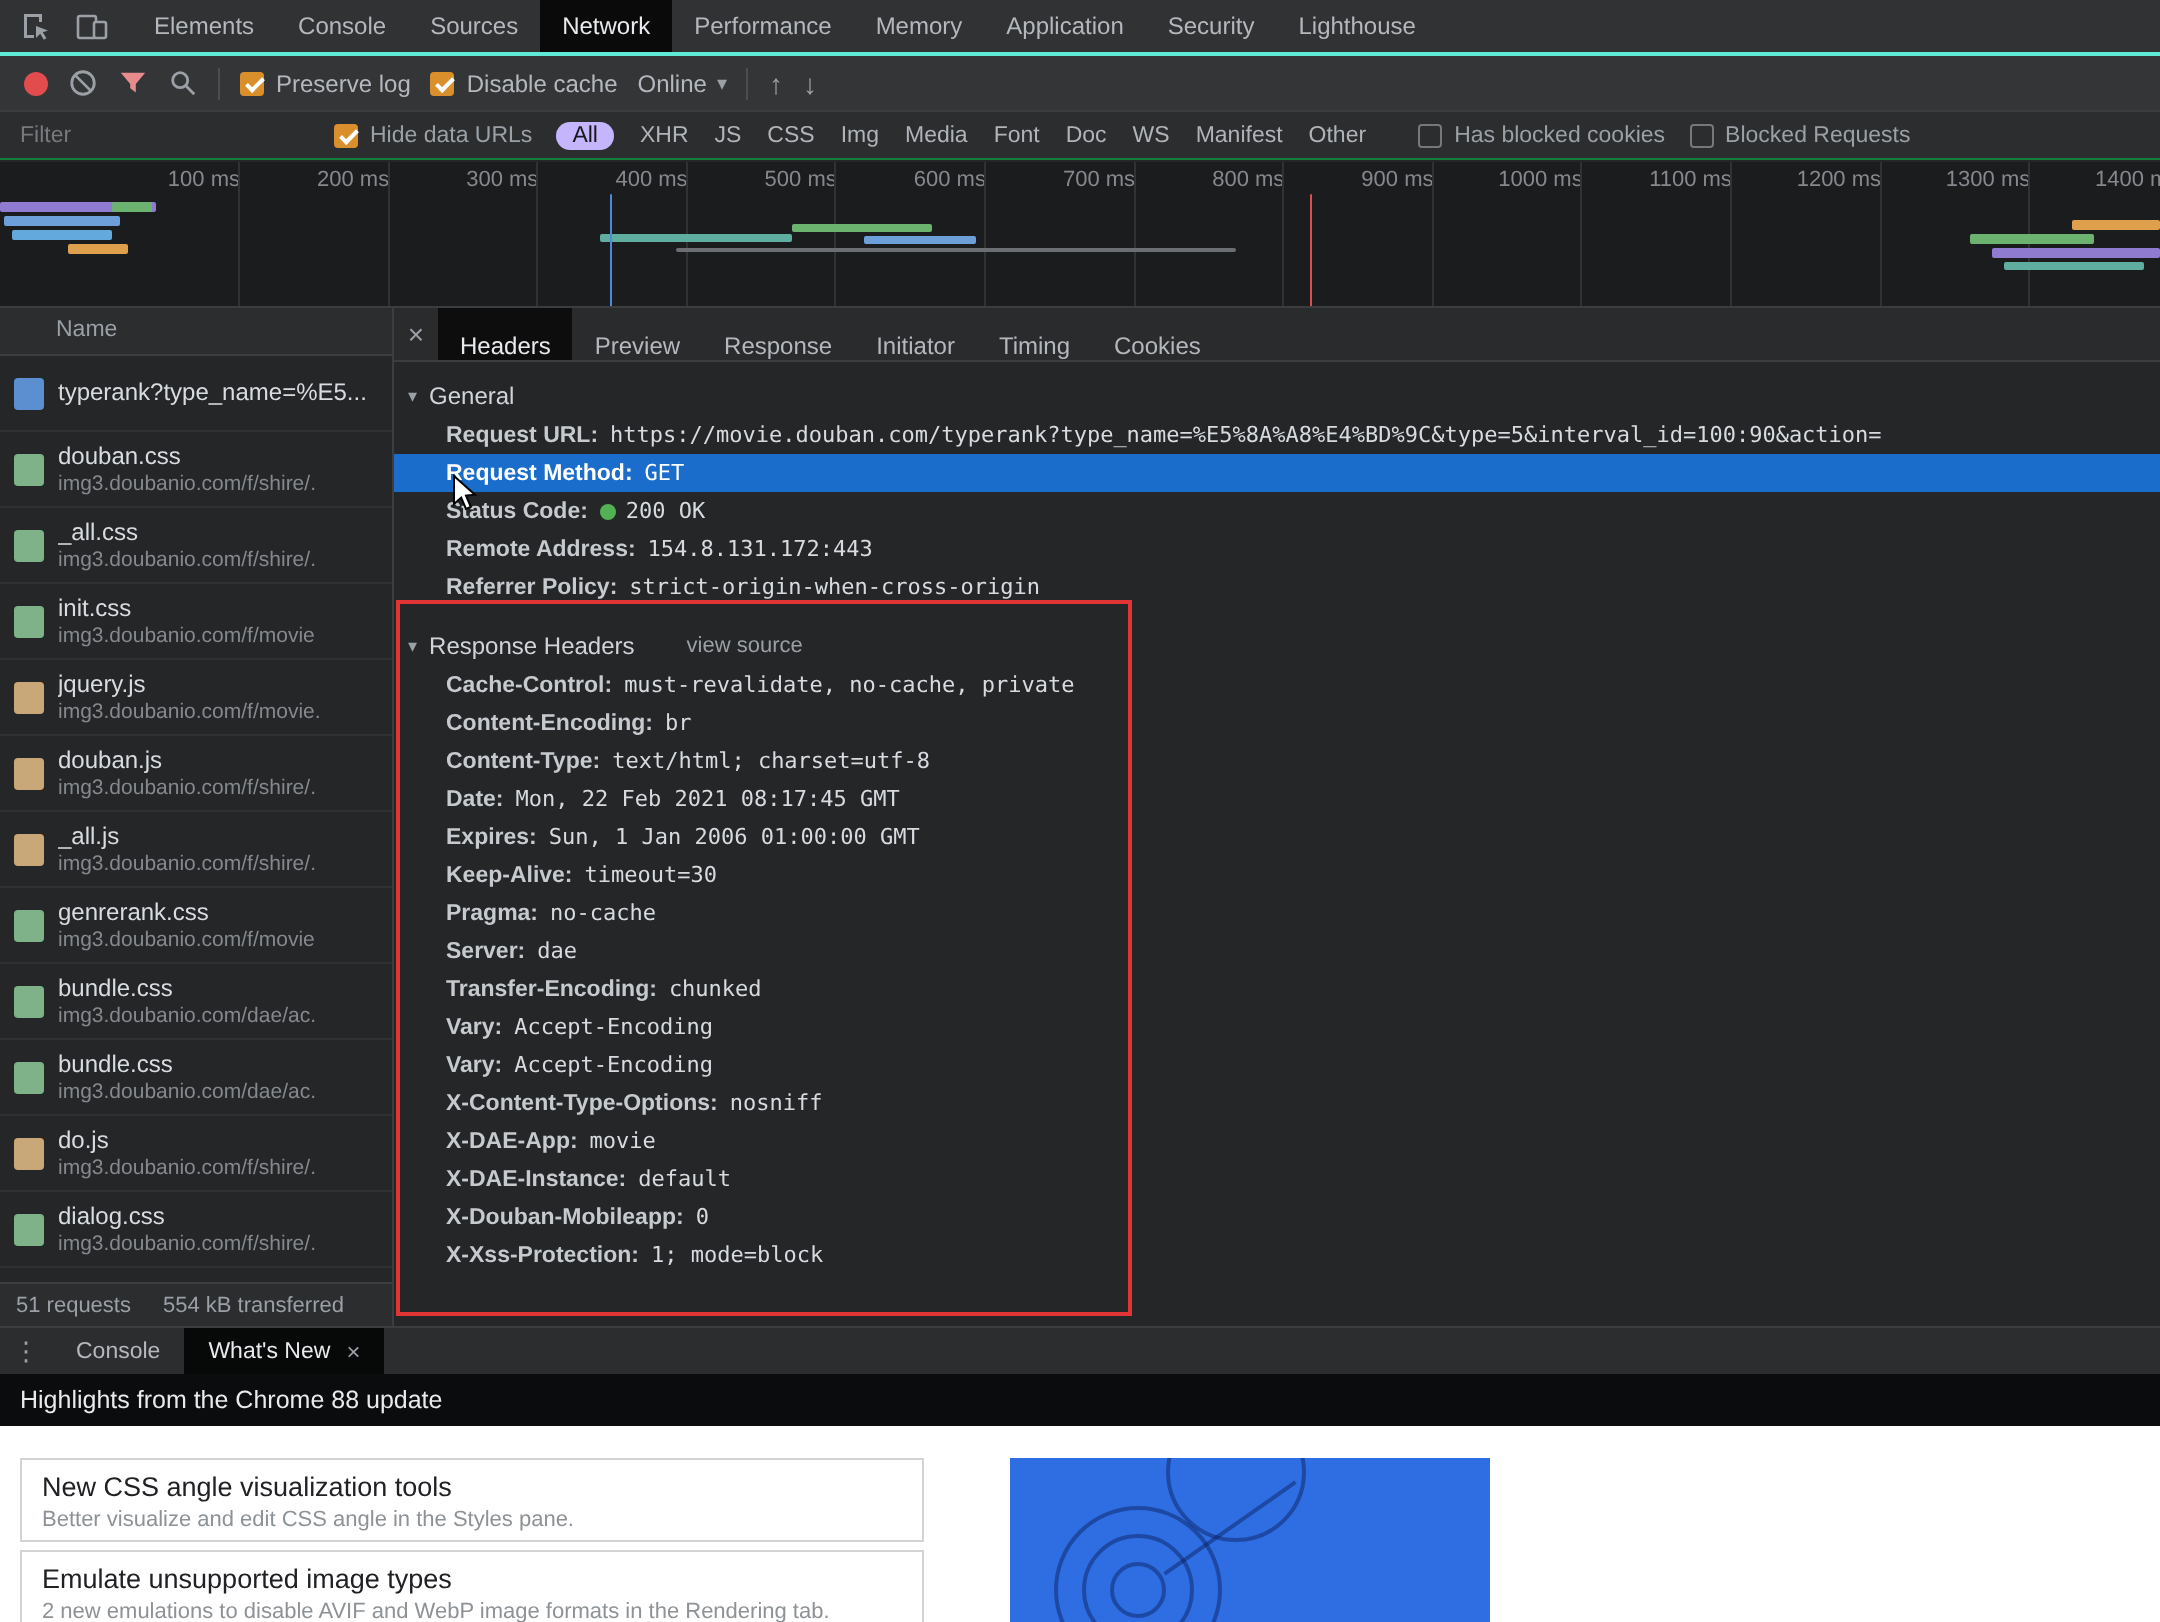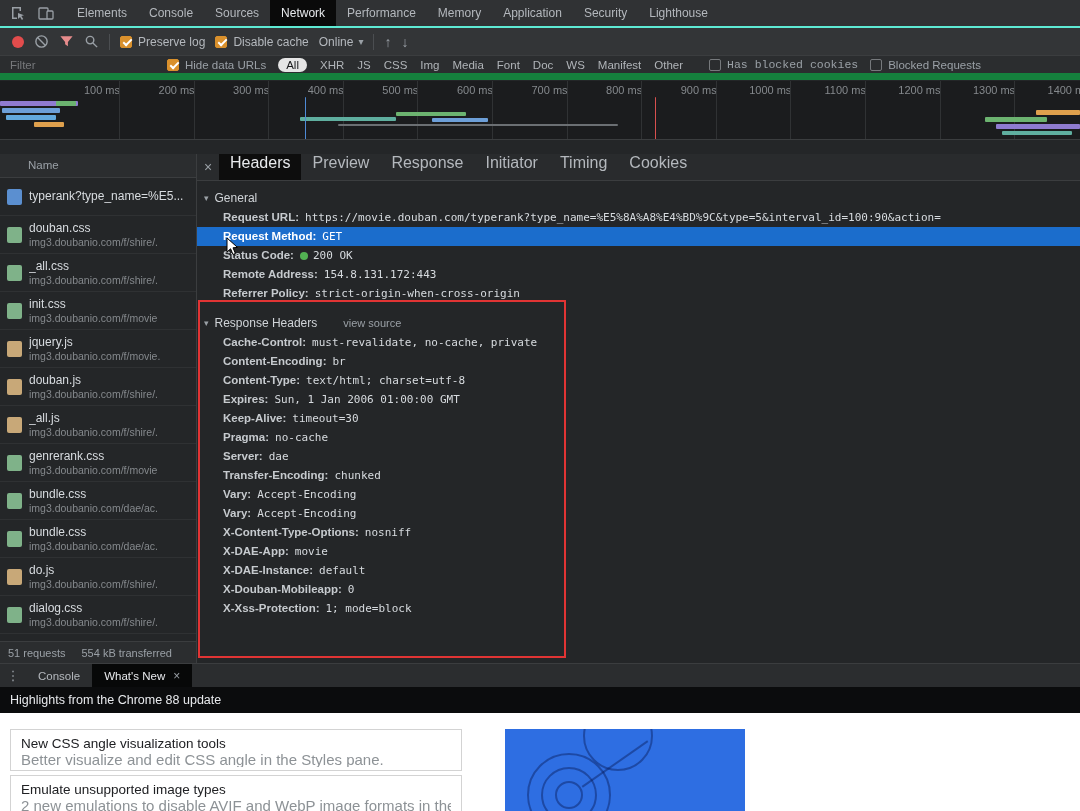--- a/index.html
+++ b/index.html
@@ -21,30 +21,30 @@
   .tb-icon svg { width:15px; height:15px; display:block; }
   .cb-group { display:flex; align-items:center; gap:6px; }
   .cb { width:12px; height:12px; border:1px solid #76797c; border-radius:2px; flex:none; }
   .cb.checked { background:#d9902c; border-color:#d9902c; }
   .cb.checked::after { content:""; display:block; width:3px; height:7px; border:solid #fff; border-width:0 2px 2px 0; transform:rotate(45deg); margin:0 0 0 4px; }
   .throttle { display:flex; align-items:center; gap:5px; }
   .caret { font-size:10px; color:#9aa0a6; }
   .io-arrow { font-size:14px; color:#9aa0a6; line-height:1; }
 
   
-  .filterbar { position:absolute; top:56px; left:0; right:0; height:24px; background:#2b2d2f; border-bottom:7px solid #15803d; display:flex; align-items:center; gap:12px; padding-left:10px; font-size:11.5px; color:#9aa0a6; }
+  .filterbar { position:absolute; top:56px; left:0; right:0; height:24px; background:#2b2d2f; border-bottom:1px solid #15803d; display:flex; align-items:center; gap:12px; padding-left:10px; font-size:11.5px; color:#9aa0a6; }
   .filter-input { width:145px; background:transparent; border:none; outline:none; color:#cfd3d7; font-size:11.5px; font-family:"Liberation Sans",sans-serif; }
   .filter-input::placeholder { color:#77797c; }
   .pills { display:flex; align-items:center; gap:13px; }
   .pill { font-size:11.5px; color:#b0b4b8; cursor:default; }
-  .pill.active { background:#e5e5e5; color:#17181a; border-radius:9px; padding:1px 8px; }
-  .fb-right { margin-left:14px;font-family:Liberation Mono, monospace; }
+  .pill.active { background:#c4b5fd; color:#17181a; border-radius:9px; padding:1px 8px; }
+  .fb-right { margin-left:14px; }
 
   
-  .overview { position:absolute; top:81px; left:0; right:0; height:59px; background:#1b1c1e; border-bottom:1px solid #3b3d3f; overflow:hidden; }
+  .overview { position:absolute; top:81px; left:0; right:0; height:73px; background:#1b1c1e; border-bottom:1px solid #3b3d3f; overflow:hidden; }
   .time-row { display:flex; height:18px; align-items:center; }
   .tcell { width:74.6px; flex:none; text-align:right; font-size:11px; color:#85898d; white-space:nowrap; }
   .tcell:first-child { width:120px; }
   .grid-row { position:absolute; top:0; left:0; right:0; bottom:0; display:flex; pointer-events:none; }
   .gcell { width:74.6px; flex:none; border-right:1px solid #303234; height:100%; }
   .gcell:first-child { width:120px; }
   .bars-layer { position:absolute; top:0; left:0; right:0; bottom:0; }
   .wbar { position:absolute; border-radius:1px; }
 
   
@@ -59,21 +59,21 @@
   .t-css .ficon { background:#7fb289; }
   .t-js  .ficon { background:#c8a878; }
   .req-texts { overflow:hidden; white-space:nowrap; }
   .req-name { font-size:12px; color:#d8dce0; line-height:15px; }
   .req-domain { font-size:10.5px; color:#85898d; line-height:13px; }
   .req-footer { margin-top:auto; height:22px; border-top:1px solid #3b3d3f; background:#2b2d2f; display:flex; align-items:center; gap:16px; padding-left:8px; font-size:11px; color:#9aa0a6; white-space:nowrap; }
 
   .details-panel { flex:1; position:relative; background:#242628; overflow:hidden; }
   .details-tabs { height:27px; display:flex; align-items:stretch; border-bottom:1px solid #3b3d3f; background:#292b2d; }
   .dclose { width:22px; display:flex; align-items:center; justify-content:center; color:#9aa0a6; font-size:14px; cursor:default; }
-  .dtab { display:flex; align-items:flex-start; padding:0 11px; font-size:16px; color:#b4b8bd; cursor:default; }
+  .dtab { display:flex; align-items:flex-end; padding:0 11px; font-size:12px; color:#b4b8bd; cursor:default; }
   .dtab.active { background:#0d0d0d; color:#e8eaed; }
   .details-body { position:absolute; top:28px; left:0; right:0; bottom:0; font-size:12px; overflow:hidden; }
   .section-header { display:flex; align-items:center; height:20px; margin-top:6px; padding-left:7px; color:#d0d4d8; font-size:12px; white-space:nowrap; }
   .expander { font-size:9px; color:#9aa0a6; margin-right:6px; }
   .view-source { margin-left:26px; font-size:11px; color:#9aa0a6; }
   .hrow { height:19px; line-height:19px; padding-left:26px; white-space:nowrap; }
   .hname { font-weight:bold; font-size:11.5px; color:#c6cace; margin-right:6px; }
   .hvalue { font-family:"DejaVu Sans Mono", monospace; font-size:11px; color:#d7dbdf; }
   .hrow.s-selected { background:#1b6dcc; }
   .hrow.s-selected .hname, .hrow.s-selected .hvalue { color:#fff; }
@@ -90,21 +90,21 @@
   .drtab { display:flex; align-items:center; padding:0 12px; gap:8px; cursor:default; }
   .drtab.active { background:#070808; color:#e8eaed; }
   .drtab .close-x { display:none; color:#9aa0a6; font-size:12px; }
   .drtab.closable .close-x { display:inline; }
   .wn-heading { position:absolute; top:687px; left:0; right:0; height:26px; background:#0b0c0d; color:#e8eaed; font-size:12.5px; display:flex; align-items:center; padding-left:10px; }
   .wn-body { position:absolute; top:713px; left:0; right:0; bottom:0; background:#ffffff; overflow:hidden; }
   .wn-card { position:absolute; left:10px; width:452px; border:1px solid #d3d3d3; background:#fff; padding:5px 10px; }
   .wn-card:nth-of-type(1) { top:16px; height:42px; }
   .wn-card:nth-of-type(2) { top:62px; height:44px; }
   .wn-title { font-size:13.5px; color:#202124; line-height:18px; white-space:nowrap; overflow:hidden; }
-  .wn-desc { font-size:15px; color:#8d9296; line-height:14px; white-space:nowrap; overflow:hidden; }
+  .wn-desc { font-size:11px; color:#8d9296; line-height:14px; white-space:nowrap; overflow:hidden; }
   .wn-illustration { position:absolute; left:505px; top:16px; width:240px; height:82px; background:#2e6ee2; overflow:hidden; }
   .ill-circle { position:absolute; border:2px solid rgba(8,28,92,0.45); border-radius:50%; }
   .ill-line { position:absolute; width:80px; height:2px; background:rgba(8,28,92,0.45); transform:rotate(-35deg); }
 </style>
 </head>
 <body>
 
 <div class="screen">
 
   <div class="tabbar">
@@ -504,20 +504,23 @@
 
 
   <div class="hrow">
     <span class="hname">Content-Encoding:</span><span class="hvalue">br</span>
   </div>
 
   <div class="hrow">
     <span class="hname">Content-Type:</span><span class="hvalue">text/html; charset=utf-8</span>
   </div>
 
+  <div class="hrow">
+    <span class="hname">Date:</span><span class="hvalue">Mon, 22 Feb 2021 08:17:45 GMT</span>
+  </div>
 
   <div class="hrow">
     <span class="hname">Expires:</span><span class="hvalue">Sun, 1 Jan 2006 01:00:00 GMT</span>
   </div>
 
   <div class="hrow">
     <span class="hname">Keep-Alive:</span><span class="hvalue">timeout=30</span>
   </div>
 
   <div class="hrow">

